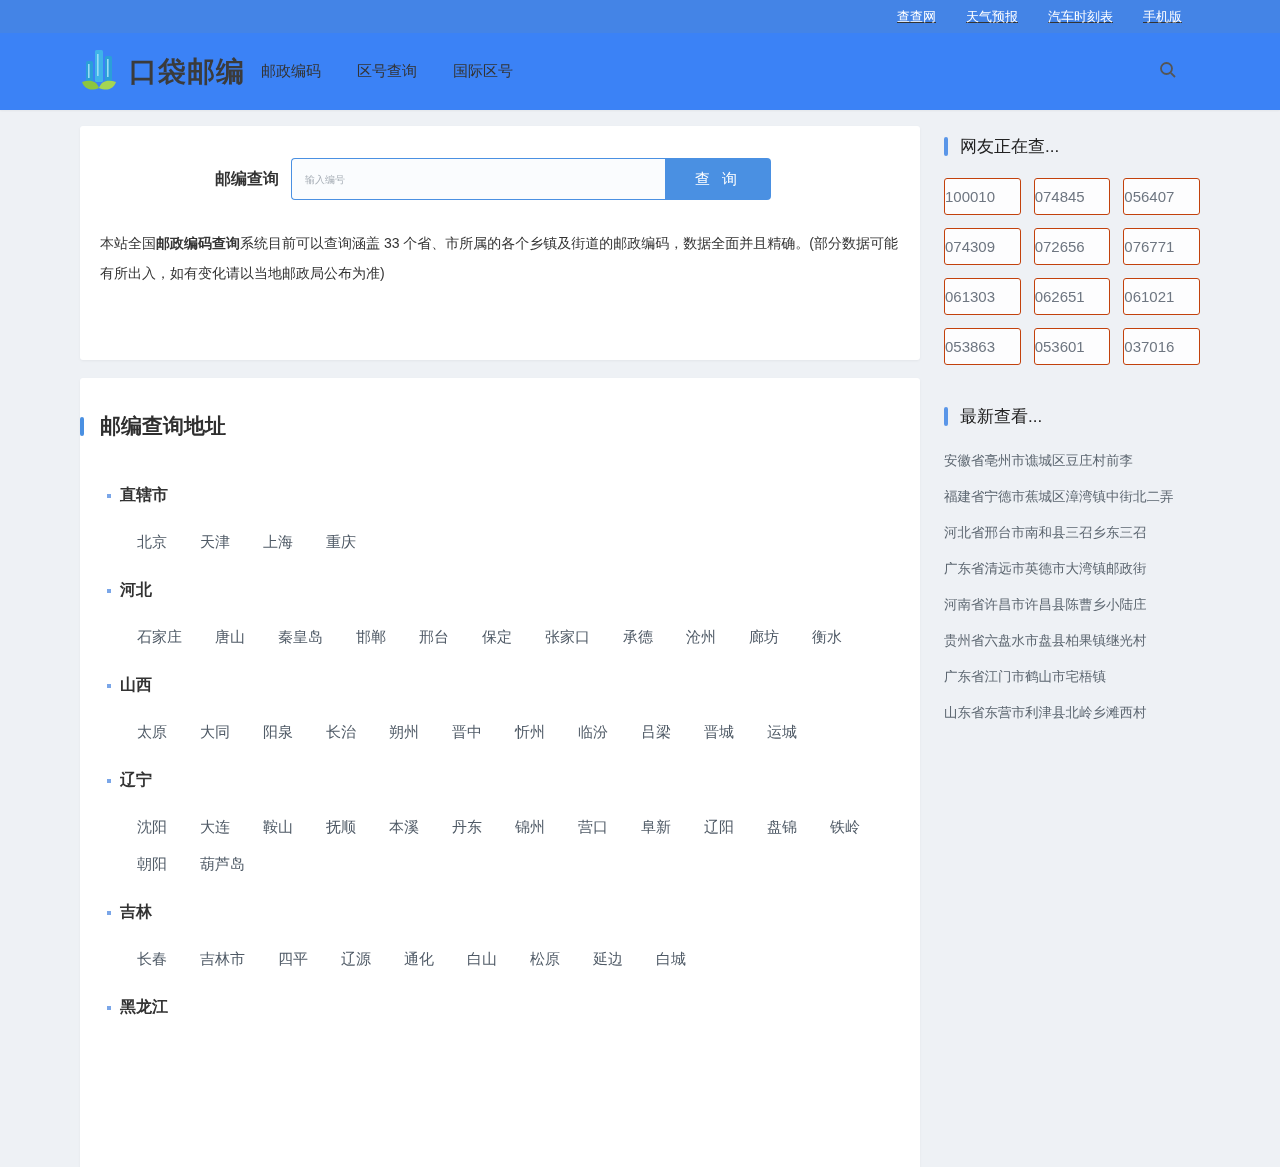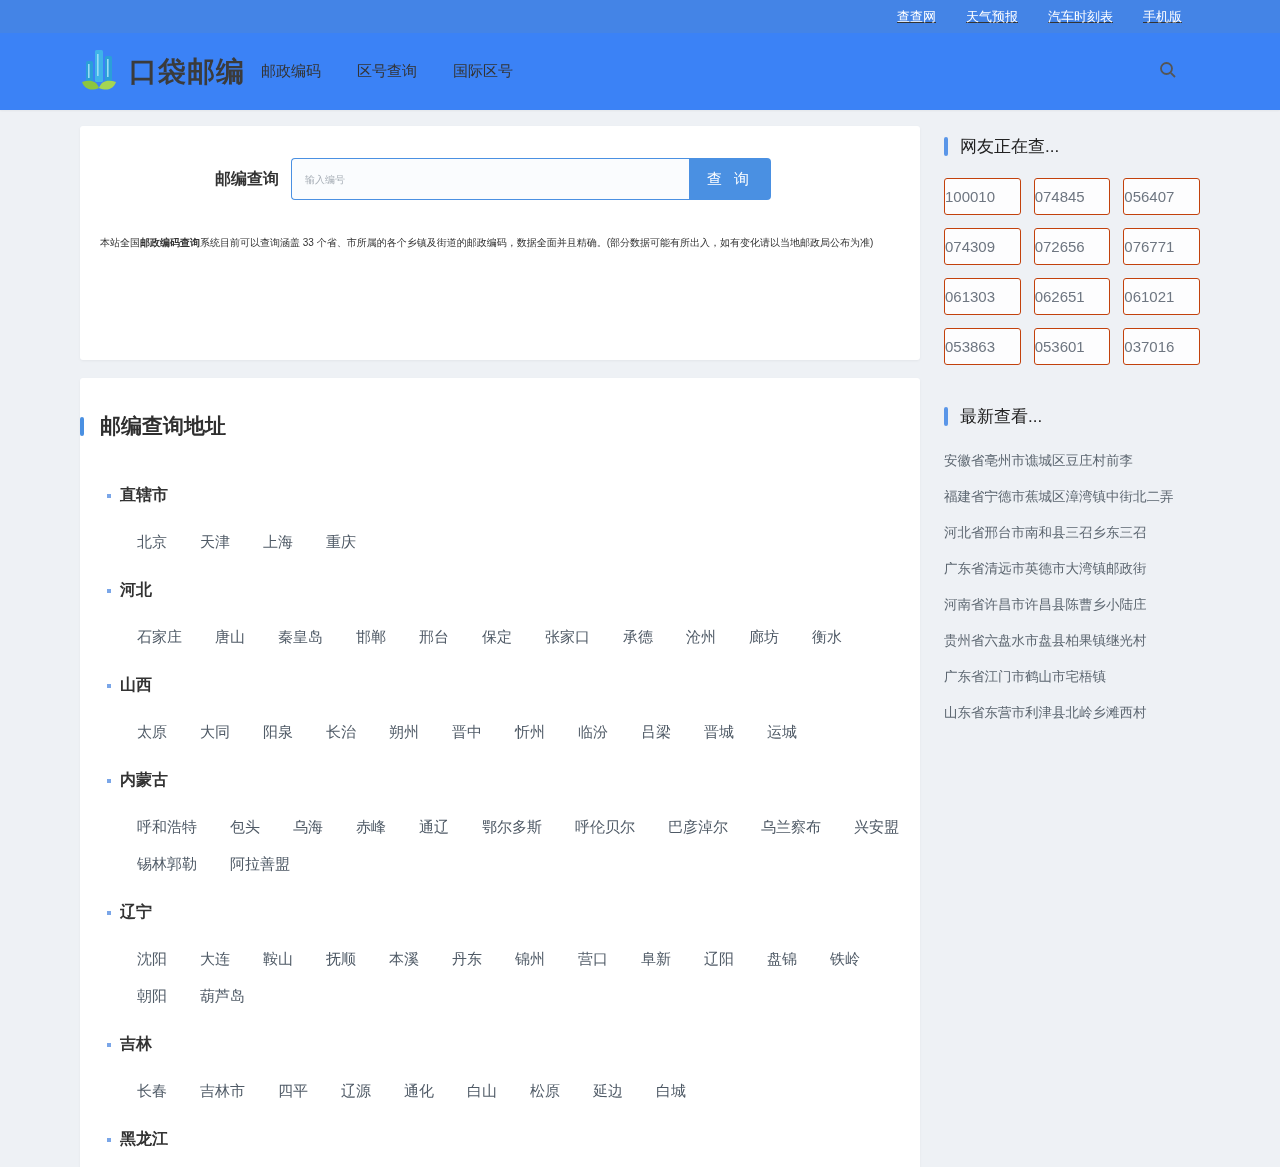--- a/index.html
+++ b/index.html
@@ -47,25 +47,25 @@
   .search-label { font-size: 16px; font-weight: bold; color: #333; margin-right: 12px; }
   .input-group { display: flex; height: 42px; width: 480px; }
   .input-group input {
     flex: 1; border: 1px solid #4a90e2; border-right: none;
     border-radius: 4px 0 0 4px; background: #fafcfe;
     padding: 0 13px; font-size: 10px; color: #333; outline: none;
     font-family: "Liberation Sans", sans-serif;
   }
   .input-group input::placeholder { color: #a9b0b8; }
   .input-group button {
-    width: 82px; border: none; background: #4a90e2; color: #fff;
+    width: 106px; border: none; background: #4a90e2; color: #fff;
     font-size: 15px; letter-spacing: 4px; border-radius: 0 4px 4px 0;
     cursor: pointer; font-family: "Liberation Sans", sans-serif;
   }
-  .search-desc { margin-top: 28px; font-size: 10px; line-height: 30px; color: #333; }
+  .search-desc { margin-top: 28px; font-size: 14px; line-height: 30px; color: #333; }
   .search-desc b { font-weight: bold; }
 
   
   .card-address { padding: 34px 20px 40px; min-height: 810px; }
   .card-title { display: flex; align-items: center; margin-bottom: 45px; }
   .title-bar { width: 4px; height: 19px; background: #4a90e2; border-radius: 2px; margin-left: -20px; margin-right: 16px; }
   .card-title h2 { font-size: 21px; font-weight: bold; color: #2f2f2f; }
   .prov-head { display: flex; align-items: center; gap: 9px; margin: 0 0 27px 7px; }
   .prov-bullet { width: 4px; height: 4px; background: #7aa6e8; }
   .prov-name { font-size: 16px; font-weight: bold; color: #333; }
@@ -205,41 +205,20 @@
               <a>朔州</a>
               <a>晋中</a>
               <a>忻州</a>
               <a>临汾</a>
               <a>吕梁</a>
               <a>晋城</a>
               <a>运城</a>
             </div>
           </div>
 
-          <div class="province">
-            <div class="prov-head">
-              <span class="prov-bullet"></span>
-              <span class="prov-name">内蒙古</span>
-            </div>
-            <div class="cities">
-
-            <a>呼和浩特</a>
-              <a>包头</a>
-              <a>乌海</a>
-              <a>赤峰</a>
-              <a>通辽</a>
-              <a>鄂尔多斯</a>
-              <a>呼伦贝尔</a>
-              <a>巴彦淖尔</a>
-              <a>乌兰察布</a>
-              <a>兴安盟</a>
-              <a>锡林郭勒</a>
-              <a>阿拉善盟</a>
-            </div>
-          </div>
 
           <div class="province">
             <div class="prov-head">
               <span class="prov-bullet"></span>
               <span class="prov-name">辽宁</span>
             </div>
             <div class="cities">
 
             <a>沈阳</a>
               <a>大连</a>

